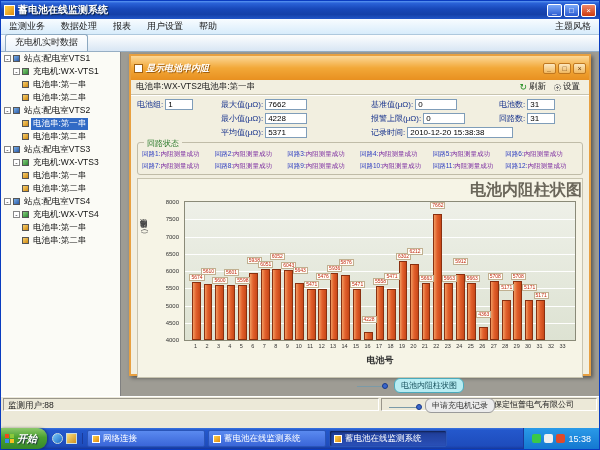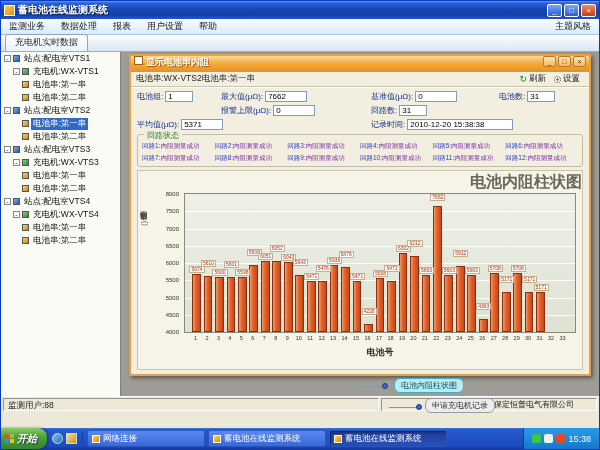--- a/index.html
+++ b/index.html
@@ -45,22 +45,22 @@
   .tree-icon { width:7px; height:7px; margin-right:2px; flex:0 0 auto; border:1px solid #555; }
   .tree-icon.lv0 { background:linear-gradient(135deg,#7ab0e8,#2a5aa8); }
   .tree-icon.lv1 { background:linear-gradient(135deg,#8ad080,#2a8a30); }
   .tree-icon.lv2 { background:linear-gradient(135deg,#f8d070,#d08a10); }
   .tree-label { padding:0 2px; }
   .workspace { position:absolute; left:120px; top:0; right:0; bottom:0; background:#9e9c94; }
 
   
   .dialog { position:absolute; left:8px; top:2px; width:462px; height:322px;
     background:#f2efe0; border:2px solid #e8a040; box-shadow:2px 2px 4px rgba(0,0,0,.45); }
-  .dlg-titlebar { height:16px; background:linear-gradient(180deg,#fcd898,#f2a838 50%,#e89020);
-    display:flex; padding:0 3px; }
+  .dlg-titlebar { height:24px; background:linear-gradient(180deg,#fcd898,#f2a838 50%,#e89020);
+    display:flex; align-items:center; padding:0 3px;font-style:italic; }
   .dlg-icon { width:9px; height:9px; background:#fff; border:1px solid #a06010; margin-right:3px; }
   .dlg-title { color:#fff; font-size:9px; font-weight:bold; text-shadow:1px 1px 0 #a06010; flex:1; }
   .dbtn { width:13px; height:11px; margin-left:2px; border:1px solid #c07820; border-radius:2px;
     background:linear-gradient(180deg,#fce8c0,#f0b860); color:#6a3a08; font-size:7px; line-height:9px; text-align:center; }
 
   .infobar { height:15px; display:flex; align-items:center; padding:0 5px;
     border-bottom:1px solid #c8c4b0; box-shadow:0 1px 0 #fff; font-size:8.5px; color:#222; }
   .info-label { flex:1; }
   .tool-btn { display:flex; align-items:center; gap:2px; padding:0 4px; font-size:8.5px; color:#222; }
   .ico-refresh { color:#1a8a1a; font-size:9px; line-height:9px; }
@@ -288,20 +288,24 @@
           <div class="fcell">
             <span class="flabel">基准值(μΩ):</span>
             <span class="value-box">0</span>
           </div>
           <div class="fcell">
             <span class="flabel">电池数:</span>
             <span class="value-box narrow">31</span>
           </div>
 
           <div class="fcell"></div>
+          <div class="fcell">
+            <span class="flabel">最小值(μΩ):</span>
+            <span class="value-box">4228</span>
+          </div>
           <div class="fcell">
             <span class="flabel">报警上限(μΩ):</span>
             <span class="value-box">0</span>
           </div>
           <div class="fcell">
             <span class="flabel">回路数:</span>
             <span class="value-box narrow">31</span>
           </div>
 
           <div class="fcell"></div>

